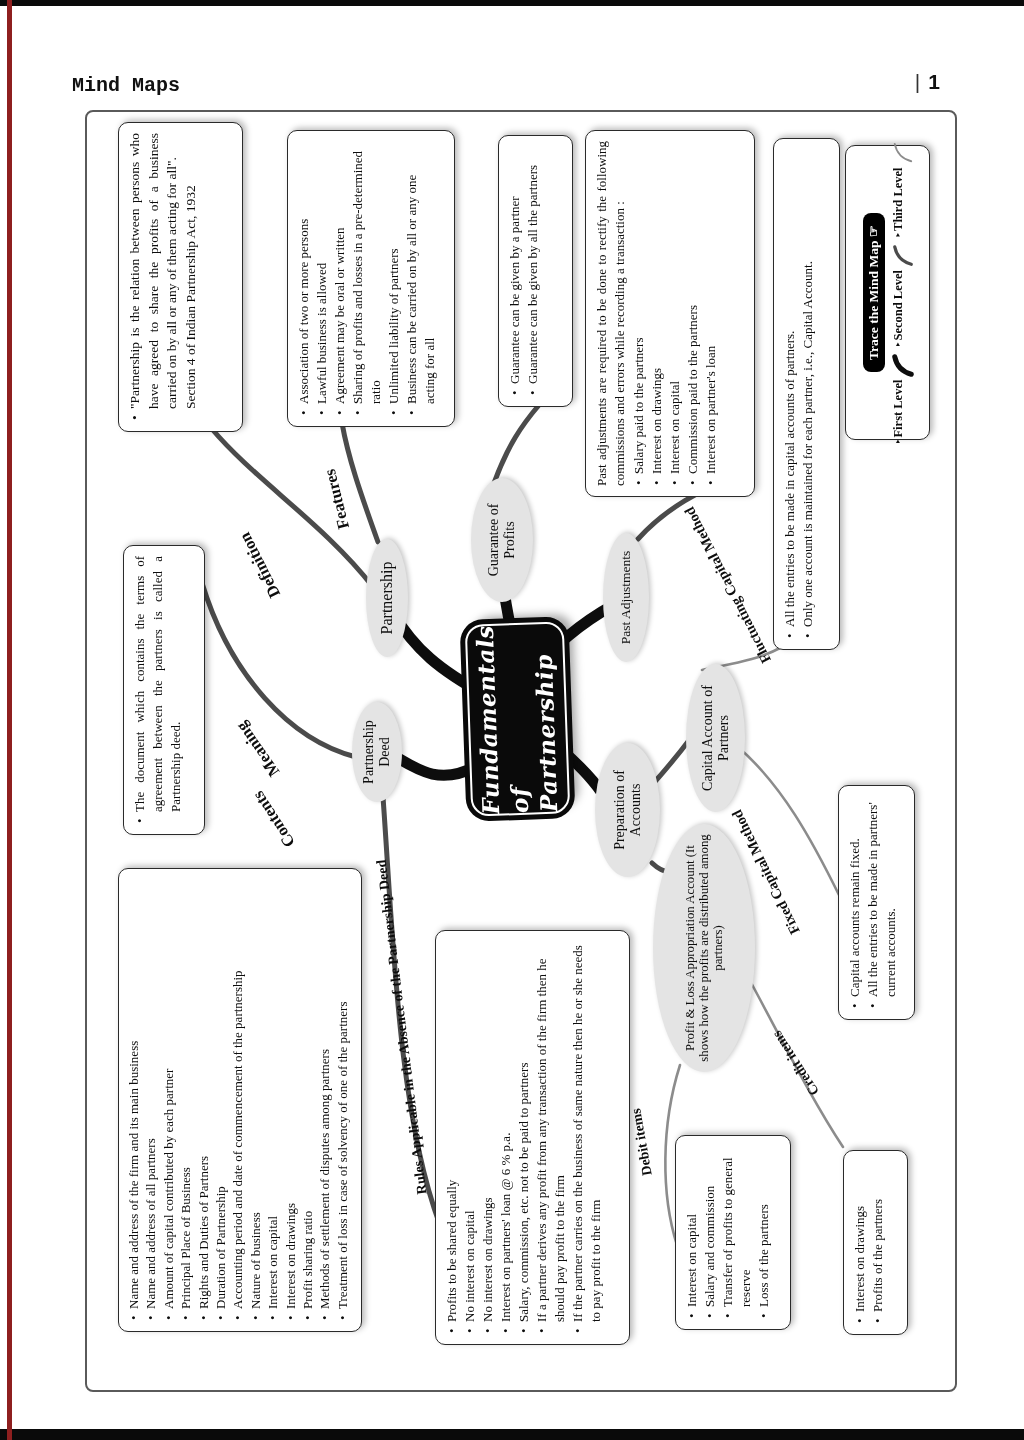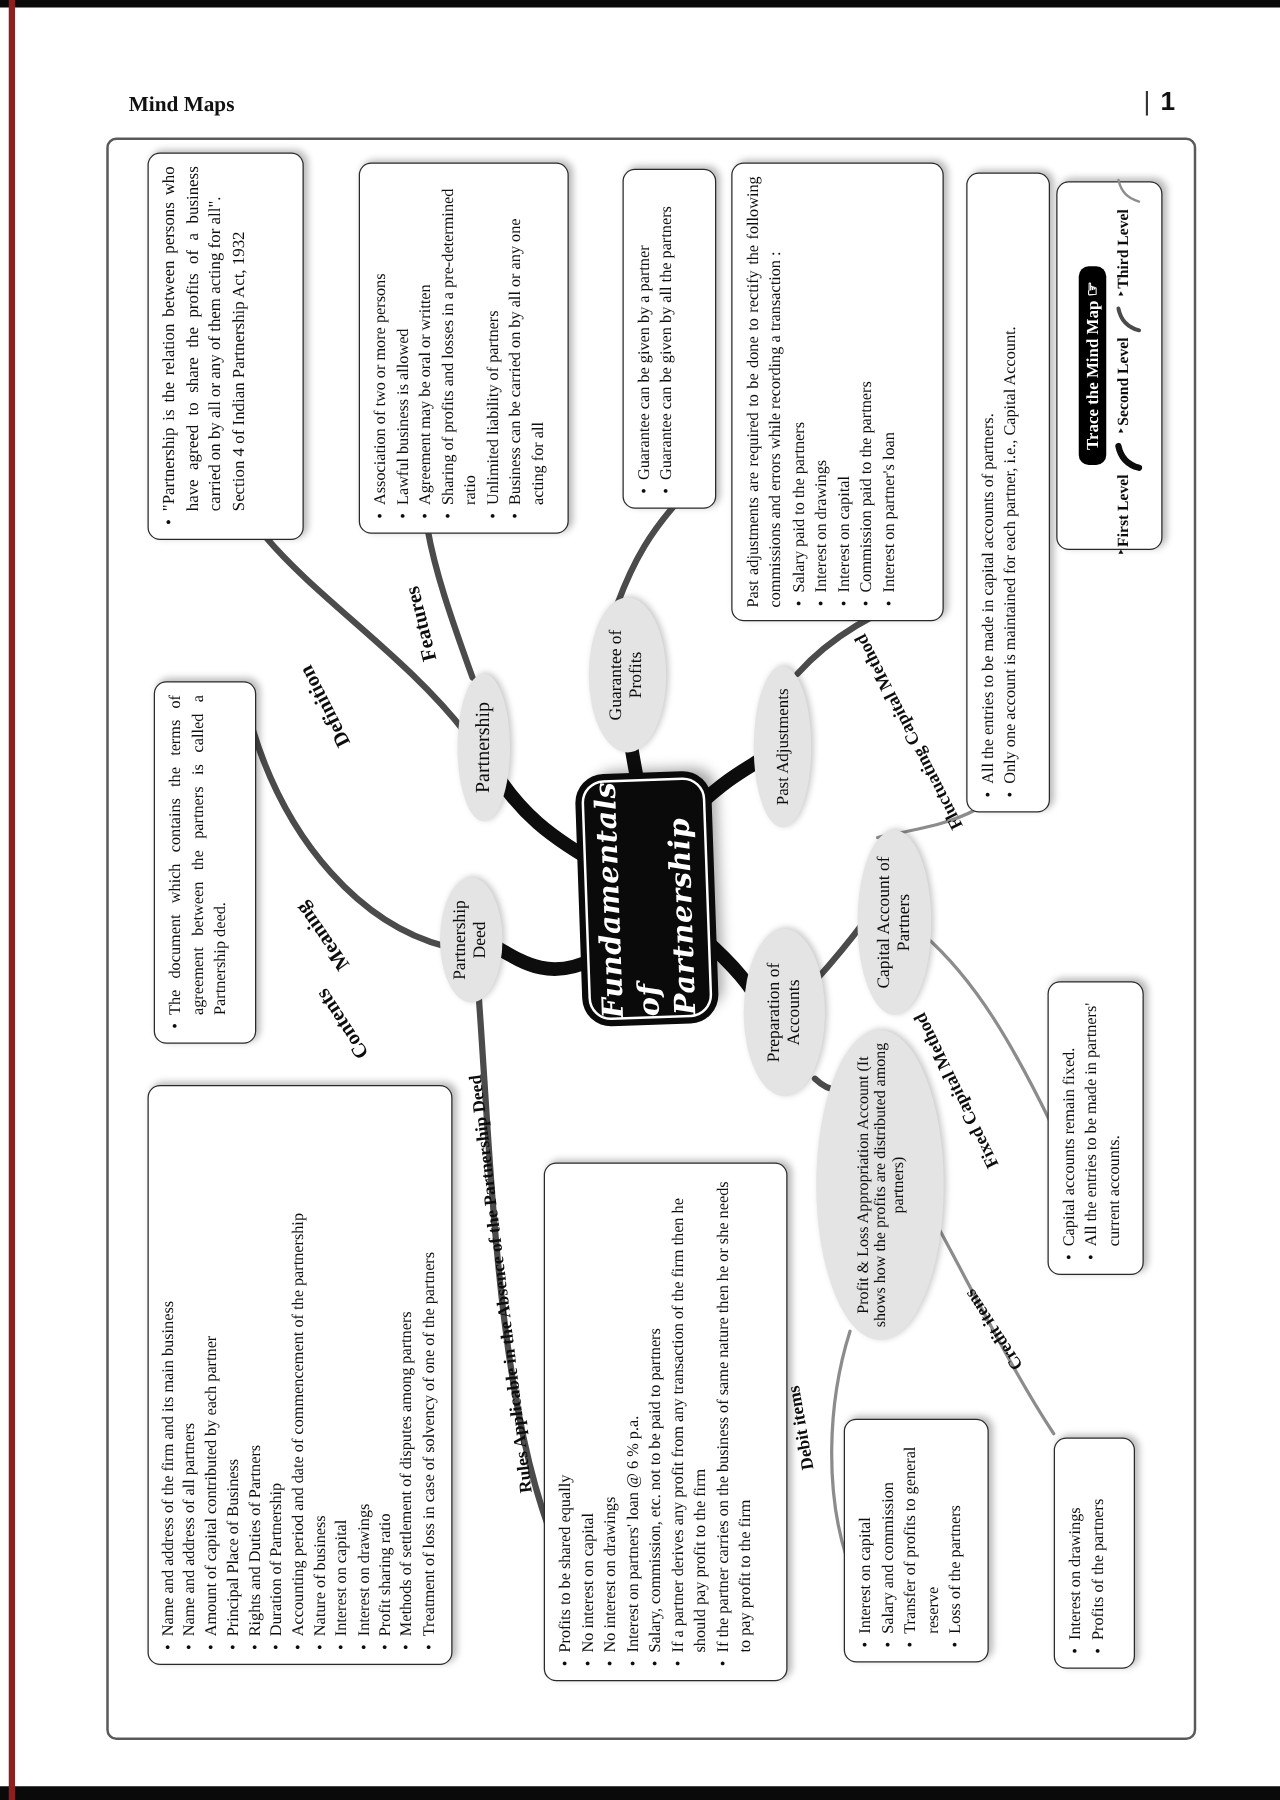--- a/index.html
+++ b/index.html
@@ -3,22 +3,22 @@
 <meta charset="utf-8">
 <style>
   html,body{margin:0;padding:0;}
   body{width:1024px;height:1440px;position:relative;background:#fff;overflow:hidden;
        font-family:"Liberation Serif",serif;color:#111;}
   
   .edge-top{position:absolute;left:0;top:0;width:1024px;height:6px;background:#0a0a0a;}
   .edge-bottom{position:absolute;left:0;top:1429px;width:1024px;height:11px;background:#0a0a0a;}
   .edge-left-red{position:absolute;left:7px;top:0;width:5px;height:1440px;background:#8e1f1f;}
   
-  .hdr-title{position:absolute;left:103px;top:74px;font-family:Liberation Serif, serif;
-             font-weight:bold;font-size:17px;}
+  .hdr-title{position:absolute;left:72px;top:74px;font-family:Liberation Mono, monospace;
+             font-weight:bold;font-size:20px;}
   .hdr-page{position:absolute;right:84px;top:70px;font-family:"Liberation Sans",sans-serif;
             font-size:21px;font-weight:bold;}
   .hdr-page .bar{font-weight:normal;color:#333;padding-right:8px;}
   
   .map-frame{position:absolute;left:85px;top:110px;width:868px;height:1278px;
              border:2px solid #5a5a5a;border-radius:8px;background:#fff;}
   
   .map-canvas{position:absolute;left:90px;top:115px;width:1270px;height:860px;
               transform:translateY(1270px) rotate(-90deg);transform-origin:0 0;}
   .map-canvas svg.wires{position:absolute;left:0;top:0;}

